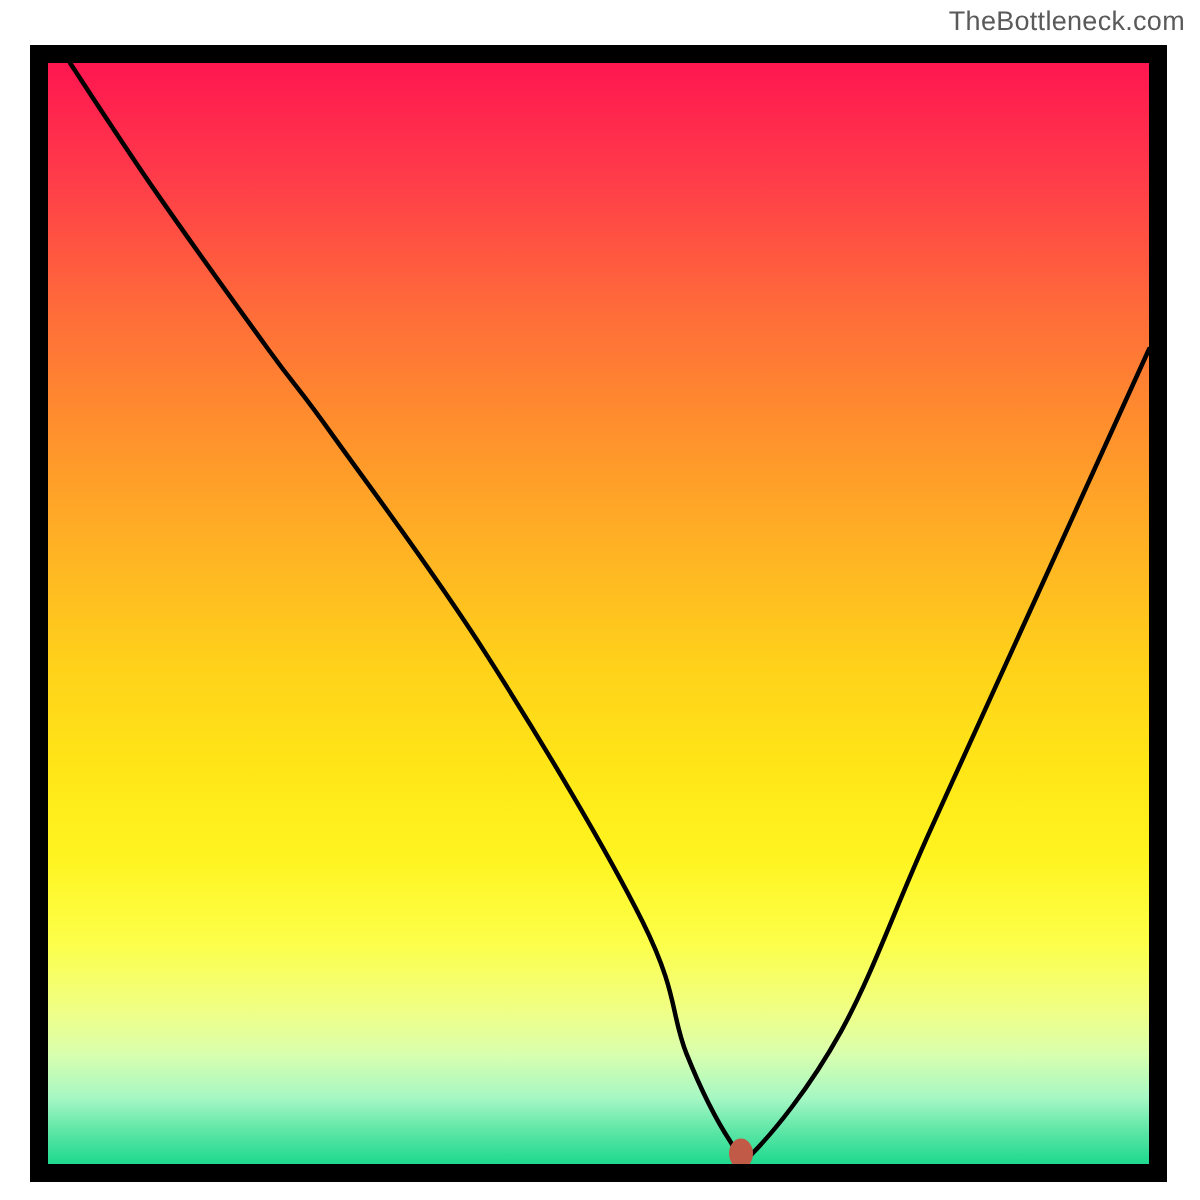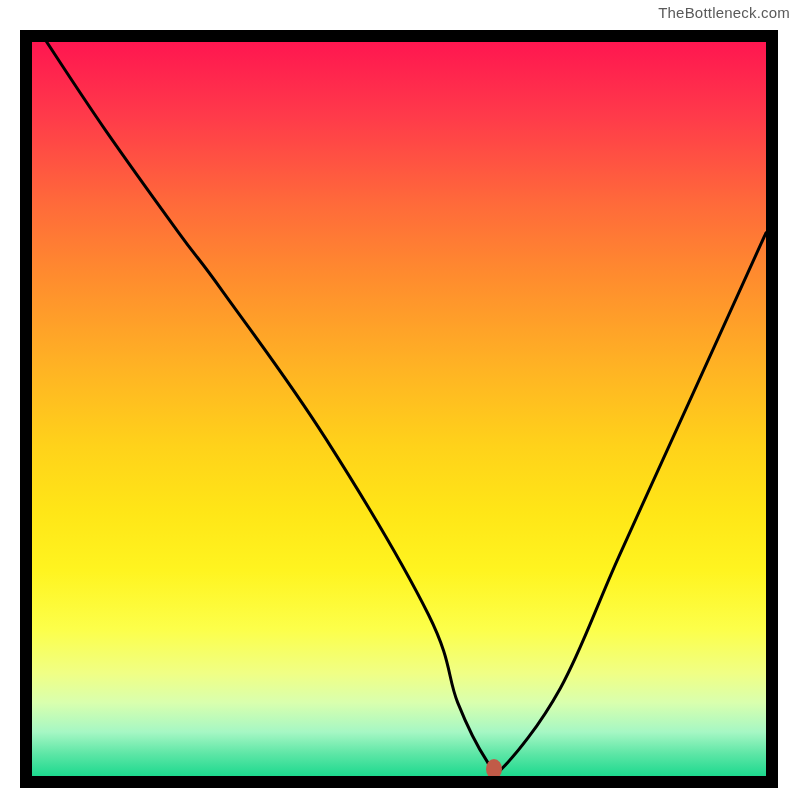--- a/index.html
+++ b/index.html
@@ -13,21 +13,21 @@
   }
   .wrap {
     position: relative;
     width: 800px;
     height: 800px;
   }
   .watermark {
     position: absolute;
     top: 4px;
     right: 10px;
-    font-size: 15px;
+    font-size: 18px;
     font-weight: 500;
     color: #5a5a5a;
     letter-spacing: 0.2px;
     z-index: 10;
   }
   .frame {
     position: absolute;
     left: 20px;
     top: 30px;
     width: 758px;

